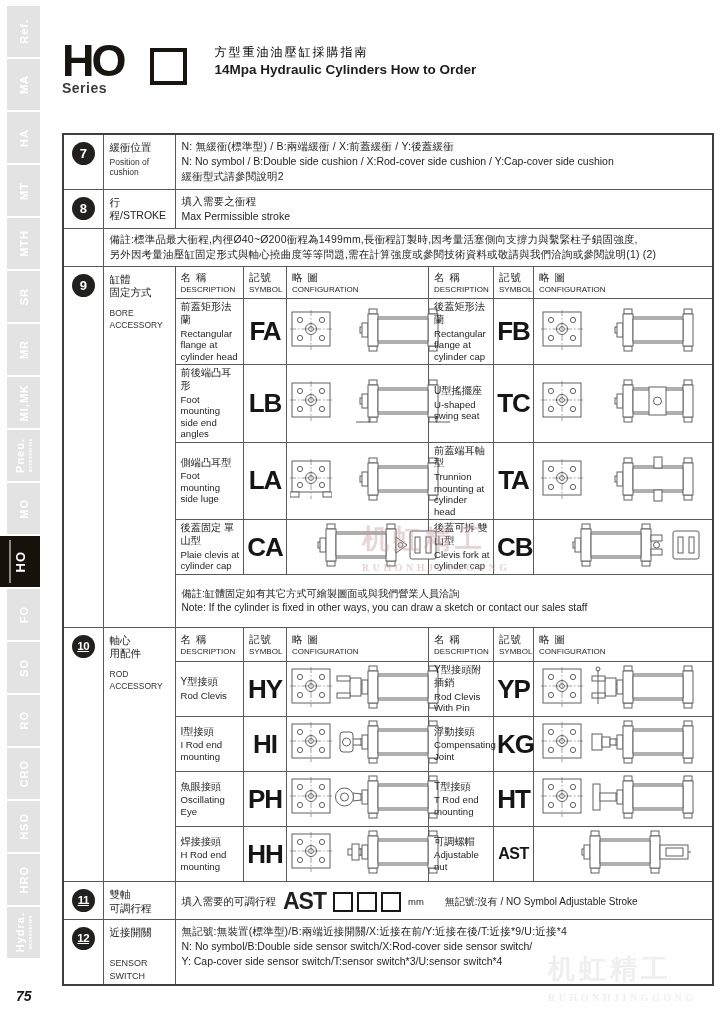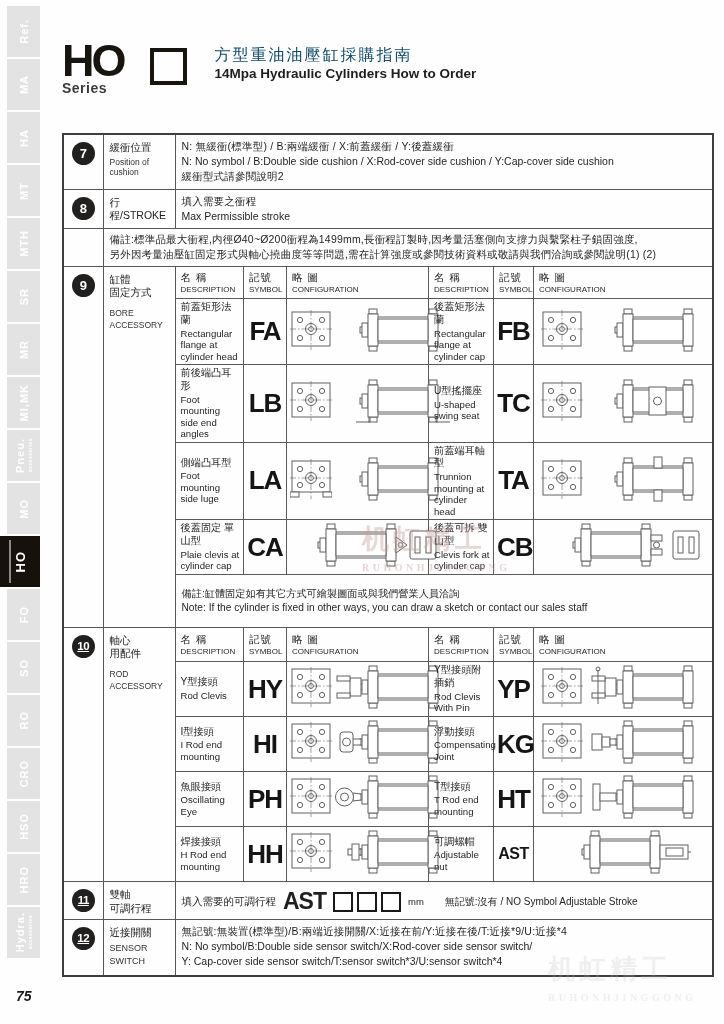--- a/index.html
+++ b/index.html
@@ -32,21 +32,21 @@
   .page-number{
     position:absolute;left:16px;top:988px;font-size:14px;font-weight:bold;font-style:italic;color:#1a1a1a;
   }
   
   .header{position:absolute;left:62px;top:42px;display:flex;align-items:flex-start;}
   .series-block{line-height:1;}
   .series-code{font-size:45px;font-weight:900;letter-spacing:-3px;color:#181410;line-height:.85;}
   .series-label{font-size:14px;font-weight:bold;color:#3a3a3a;letter-spacing:.5px;margin-top:1px;}
   .order-box{width:29px;height:29px;border:4px solid #181410;margin:6px 0 0 26px;}
   .titles{margin-left:28px;padding-top:4px;}
-  .title-zh{font-size:16px;letter-spacing:2px;color:#0c4a6e;line-height:1.15;}
+  .title-zh{font-size:12px;letter-spacing:2px;color:#000000;line-height:1.15;}
   .title-en{font-size:13.5px;font-weight:bold;color:#1d1d1d;margin-top:2px;}
   
   .main-table{
     position:absolute;left:62px;top:133px;width:650px;
     border-collapse:collapse;table-layout:fixed;
   }
   .main-table>tbody>tr>td{border:1px solid #585858;vertical-align:top;padding:0;}
   .main-table{border:2px solid #3e3e3e;}
   .num-cell{text-align:center;}
   .numcircle{
@@ -904,21 +904,21 @@
           <span class="r11-suf">無記號:沒有  / NO Symbol   Adjustable Stroke</span>
         </div>
       </td>
     </tr>
     <tr style="height:56px">
       <td class="num-cell">
           <div class="numcircle wide">12</div>
         </td>
       <td class="label-cell">
         <div class="lab-zh">近接開關</div>
-        <div class="lab-en" style="font-size:9px;margin-top:3px">SENSOR</div>
+        <div class="lab-en" style="font-size:9px;margin-top:18px">SENSOR</div>
         <div class="lab-en" style="font-size:9px">SWITCH</div>
       </td>
       <td class="content-cell">
         <div class="cline-zh">無記號:無裝置(標準型)/B:兩端近接開關/X:近接在前/Y:近接在後/T:近接*9/U:近接*4</div>
         <div class="cline-en">N: No symbol/B:Double side sensor switch/X:Rod-cover side sensor switch/</div>
         <div class="cline-en">Y: Cap-cover side sensor switch/T:sensor switch*3/U:sensor switch*4</div>
       </td>
     </tr>
   </tbody>
 </table>

